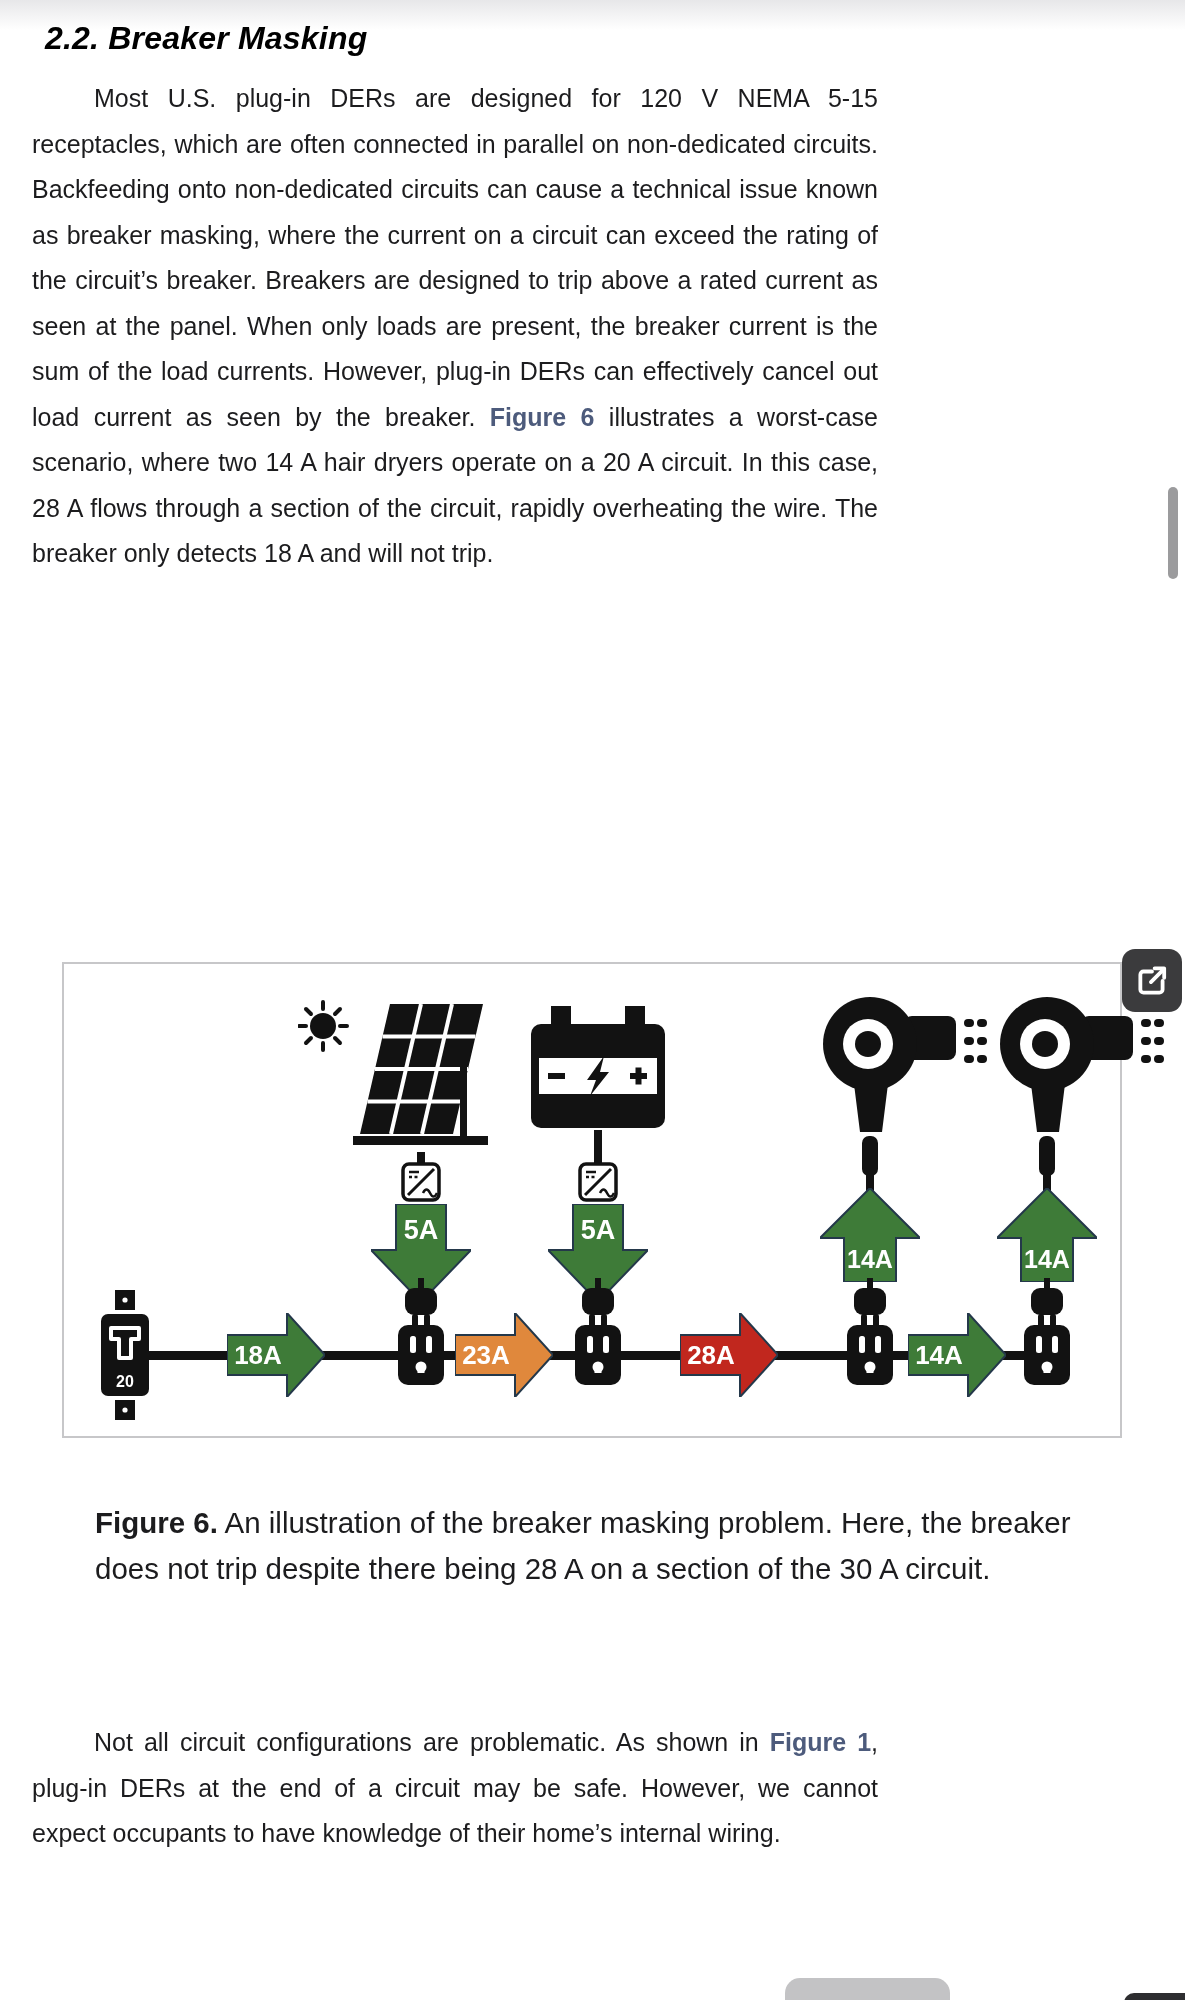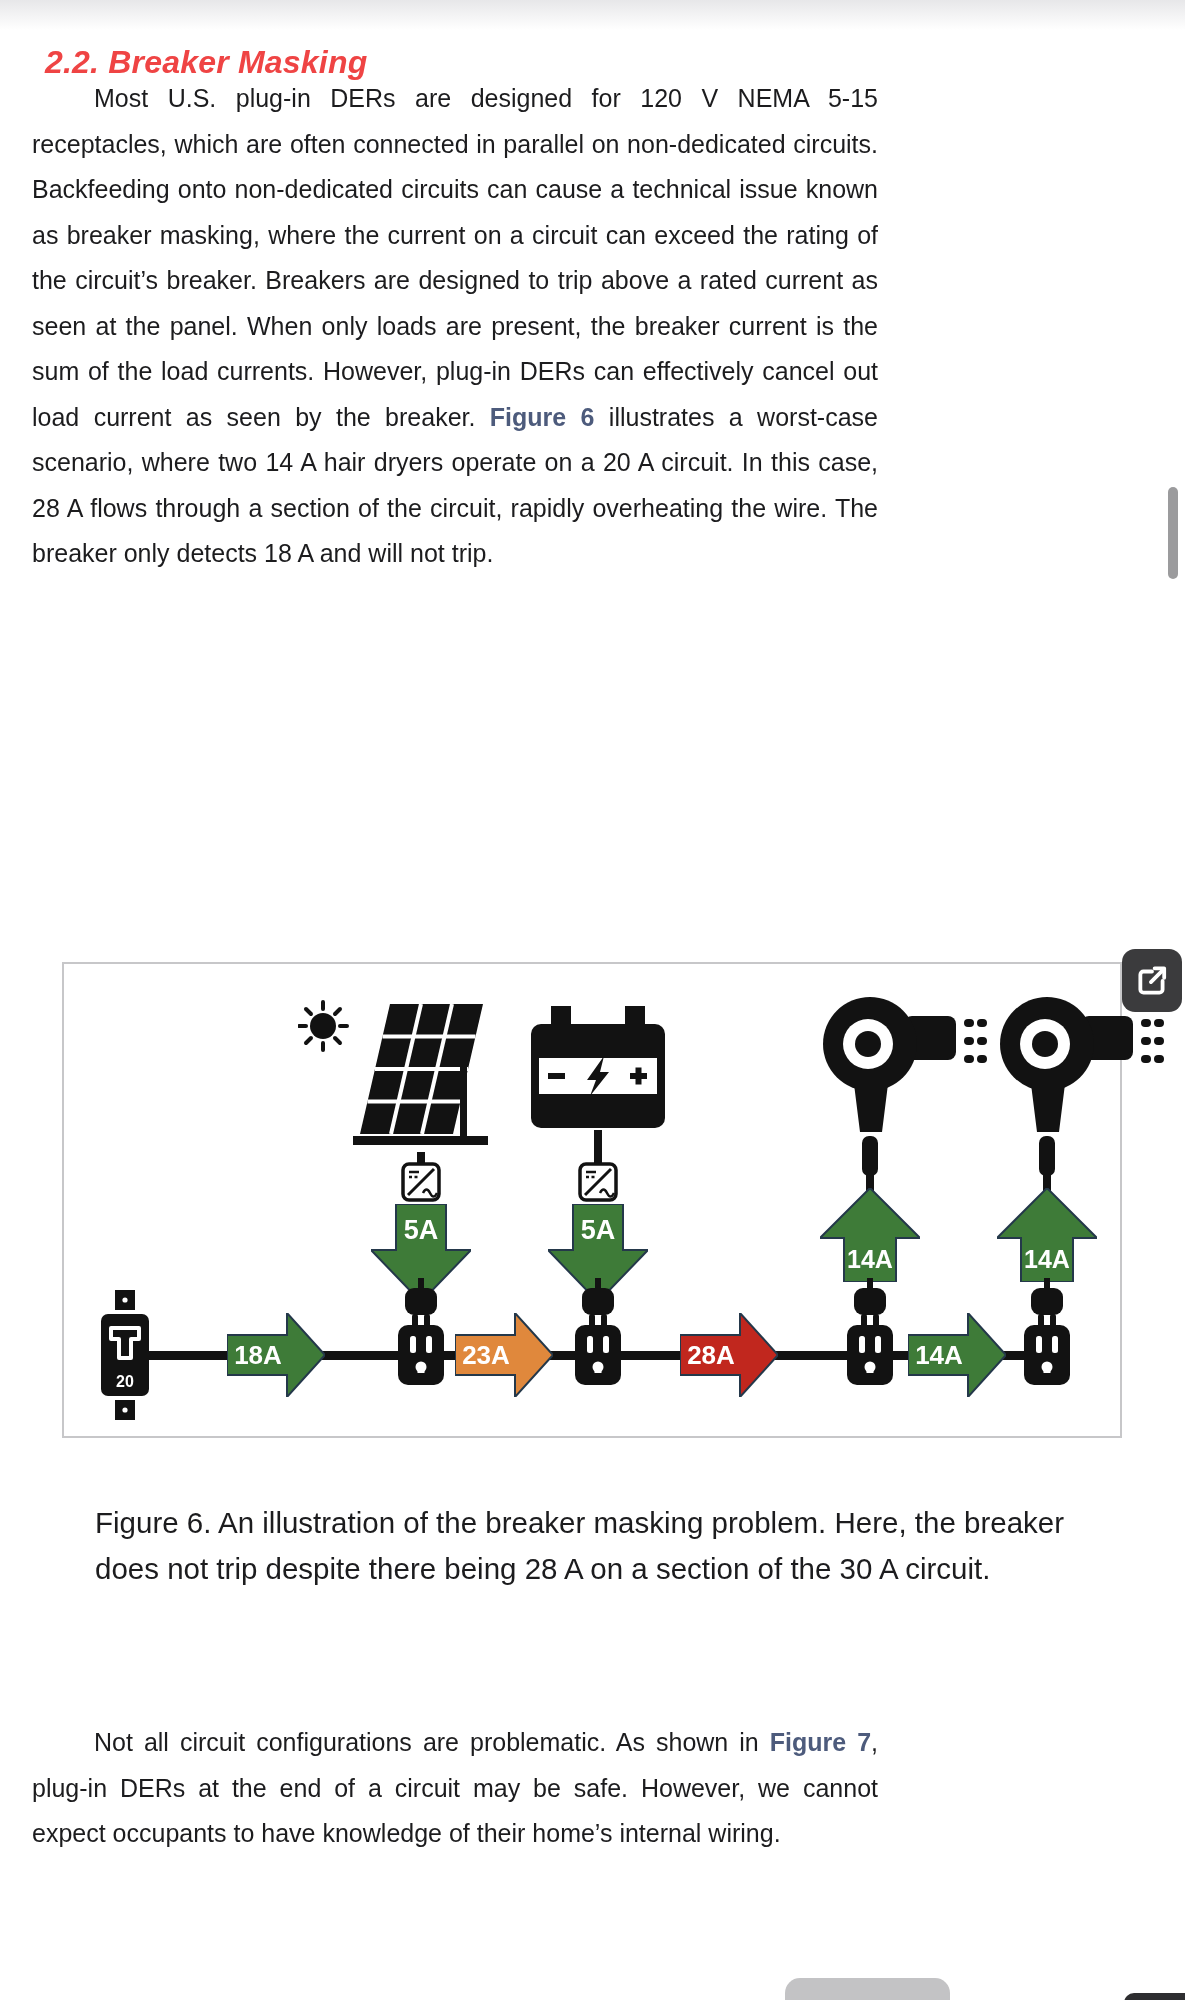--- a/index.html
+++ b/index.html
@@ -11,38 +11,37 @@
     font-family:"Liberation Sans", sans-serif;
     color:#1c1c1e;
     overflow:hidden;
   }
   .top-fade {
     position:absolute; top:0; left:0; width:1185px; height:30px;
     background:linear-gradient(#e7e7e9, rgba(255,255,255,0));
   }
   .heading {
     position:absolute; left:45px; top:20px;
-    font-size:32px; font-style:italic; color:#ef4444;
+    font-size:32px; font-style:italic; color:#000000;
     letter-spacing:0.2px;
-    margin-top:24px;
   }
   .body-par {
     position:absolute; left:32px; width:846px;
     font-size:25px; line-height:45.5px;
     text-align:justify; text-indent:62px;
     color:#1c1c1e;
   }
   #par1 { top:76px; }
   #par2 { top:1720px; }
   .fig-link { font-weight:bold; cursor:pointer; }
   .caption {
     position:absolute; left:95px; top:1500px; width:1000px;
     font-size:29.5px; line-height:45.5px; color:#1c1c1e;
   }
-  .caption b { font-weight:normal;text-align:right; }
+  .caption b { font-weight:bold;text-align:right; }
   
   .figure-box {
     position:absolute; left:62px; top:962px; width:1060px; height:476px;
     background:#ffffff; border:2px solid #c7c7c9;
   }
   .abs { position:absolute; }
   .branch-wire { position:absolute; width:8px; background:#121212; }
   .wire-h { position:absolute; left:73px; top:387px; width:912px; height:9px; background:#121212; }
   .cord-thick { position:absolute; width:16px; background:#121212; border-radius:7px; }
   svg text { font-family:"Liberation Sans", sans-serif; }
@@ -267,17 +266,17 @@
 <div class="expand-btn">
   <svg width="36" height="36" viewBox="0 0 34 34">
     <path d="M27 17 v8 a3 3 0 0 1 -3 3 H9 a3 3 0 0 1 -3 -3 V11 a3 3 0 0 1 3 -3 h8" fill="none" stroke="#fff" stroke-width="3.6" stroke-linecap="round"></path>
     <line x1="16" y1="18" x2="27" y2="7" stroke="#fff" stroke-width="3.6" stroke-linecap="round"></line>
     <polyline points="19.5,5 28.5,5 28.5,14" fill="none" stroke="#fff" stroke-width="3.6" stroke-linecap="round" stroke-linejoin="round"></polyline>
   </svg>
 </div>
 
 <p class="caption"><b>Figure 6.</b><span> An illustration of the breaker masking problem. Here, the breaker does not trip despite there being 28 A on a section of the 30 A circuit.</span></p>
 
-<p class="body-par" id="par2"><span>Not all circuit configurations are problematic. As shown in </span><span class="fig-link" style="color: rgb(77, 91, 124);">Figure 7</span><span>, plug-in DERs at the end of a circuit may be safe. However, we cannot expect occupants to have knowledge of their home’s internal wiring.</span></p>
+<p class="body-par" id="par2"><span>Not all circuit configurations are problematic. As shown in </span><span class="fig-link" style="color: rgb(77, 91, 124);">Figure 1</span><span>, plug-in DERs at the end of a circuit may be safe. However, we cannot expect occupants to have knowledge of their home’s internal wiring.</span></p>
 
 <div class="v-scrollbar"></div>
 <div class="bottom-pill"></div>
 <div class="bottom-corner"></div>
 
 </body></html>

